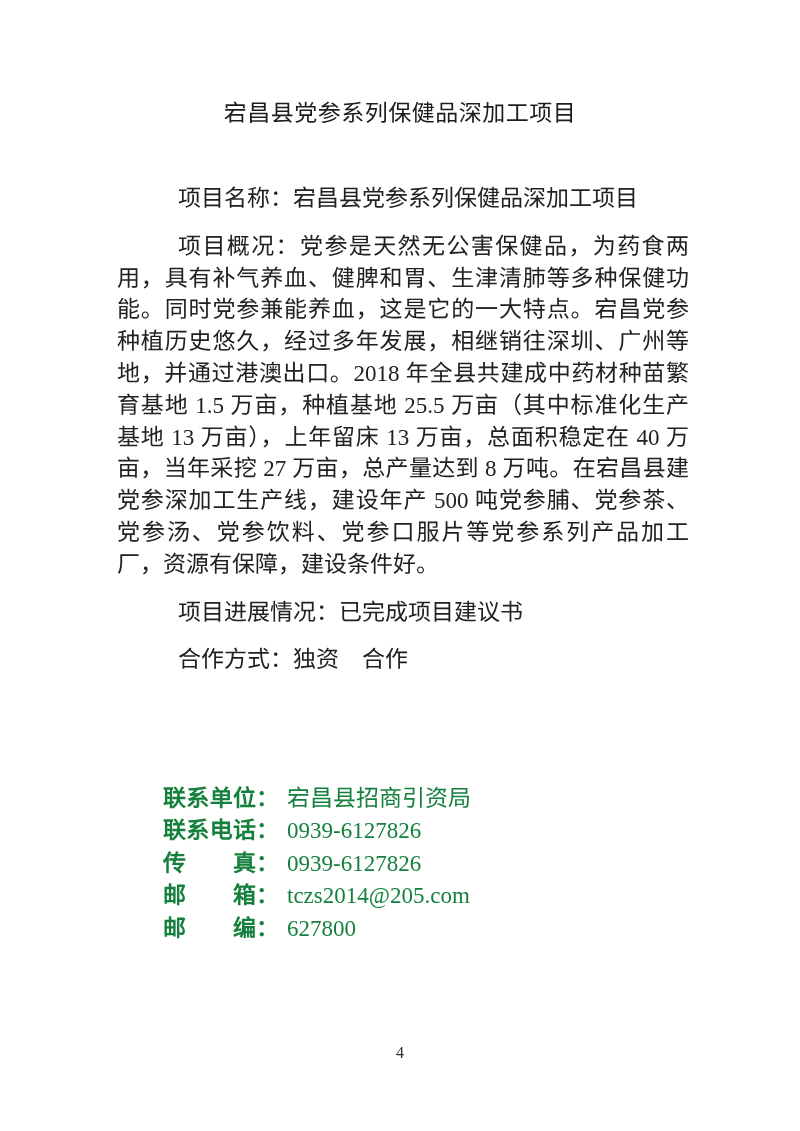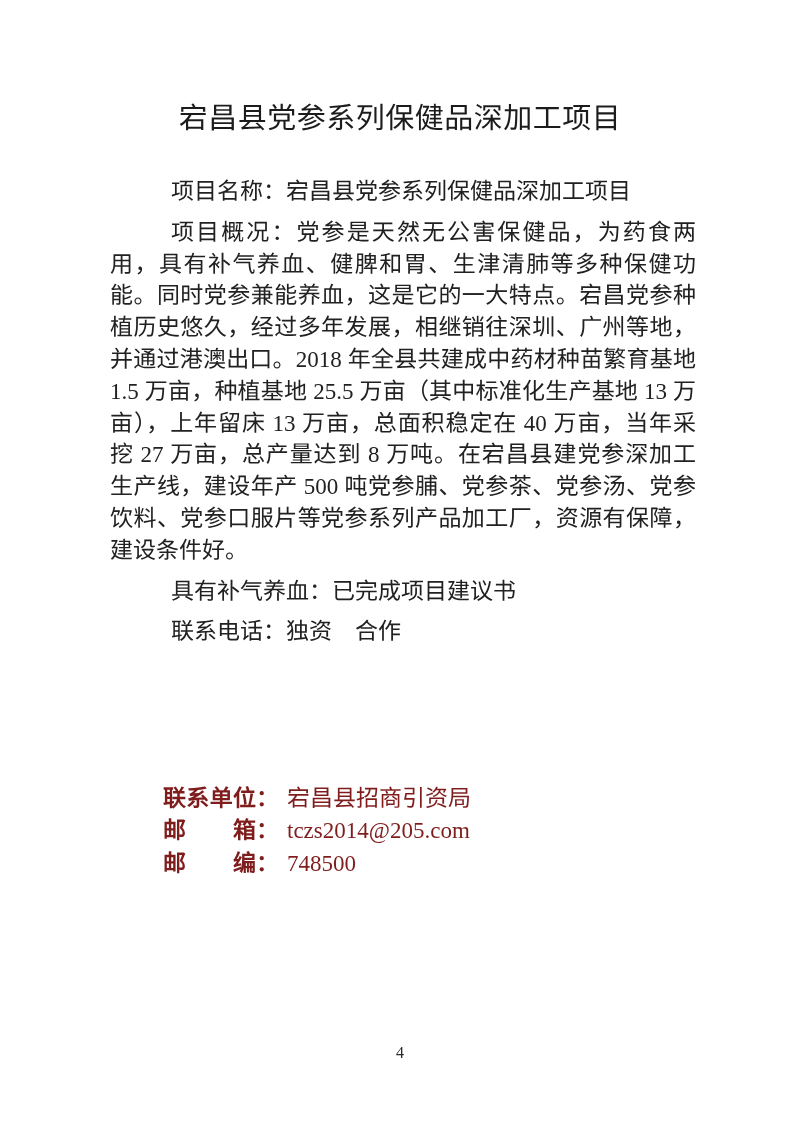--- a/index.html
+++ b/index.html
@@ -16,47 +16,47 @@
     font-family: "Liberation Serif", "DejaVu Serif", serif;
     overflow: hidden;
   }
   .doc-title {
     position: absolute;
     top: 94px;
     left: 0;
     width: 100%;
     margin: 0;
     text-align: center;
-    font-size: 29px;
+    font-size: 23px;
     font-weight: normal;
     letter-spacing: 0.5px;
     color: #1c1c1c;
   }
   .body-text {
     position: absolute;
     top: 167px;
     left: 101px;
     width: 604px;
     font-size: 23px;
     line-height: 31.8px;
     text-align: justify;
     text-justify: inter-ideograph;
     line-break: strict;
     color: #212121;
   }
   .body-text p {
-    margin: 9px;
+    margin: 16px;
     text-indent: 61px;
   }
   .contact {
     position: absolute;
     top: 782px;
     left: 163px;
     font-size: 23px;
-    color: #7f1d1d;
+    color: #15803d;
   }
   .contact-row {
     line-height: 32.4px;
     height: 32.4px;
     white-space: nowrap;
   }
   .contact-label {
     display: inline-block;
     width: 93px;
     font-family: "Liberation Sans", "DejaVu Sans", sans-serif;
@@ -86,38 +86,44 @@
 </head>
 <body>
 
 <div class="page">
 
   <h1 class="doc-title">宕昌县党参系列保健品深加工项目</h1>
 
   <div class="body-text">
     <p>项目名称：宕昌县党参系列保健品深加工项目</p>
     <p>项目概况：党参是天然无公害保健品，为药食两用，具有补气养血、健脾和胃、生津清肺等多种保健功能。同时党参兼能养血，这是它的一大特点。宕昌党参种植历史悠久，经过多年发展，相继销往深圳、广州等地，并通过港澳出口。2018 年全县共建成中药材种苗繁育基地 1.5 万亩，种植基地 25.5 万亩（其中标准化生产基地 13 万亩），上年留床 13 万亩，总面积稳定在 40 万亩，当年采挖 27 万亩，总产量达到 8 万吨。在宕昌县建党参深加工生产线，建设年产 500 吨党参脯、党参茶、党参汤、党参饮料、党参口服片等党参系列产品加工厂，资源有保障，建设条件好。</p>
-    <p>具有补气养血：已完成项目建议书</p>
-    <p>联系电话：独资　合作</p>
+    <p>项目进展情况：已完成项目建议书</p>
+    <p>合作方式：独资　合作</p>
   </div>
 
   <div class="contact">
 
     <div class="contact-row">
       <span class="contact-label">联系单位</span><span class="contact-colon">：</span><span class="contact-value">宕昌县招商引资局</span>
     </div>
 
 
+    <div class="contact-row">
+      <span class="contact-label">联系电话</span><span class="contact-colon">：</span><span class="contact-value">0939-6127826</span>
+    </div>
 
+    <div class="contact-row">
+      <span class="contact-label">传真</span><span class="contact-colon">：</span><span class="contact-value">0939-6127826</span>
+    </div>
 
     <div class="contact-row">
       <span class="contact-label">邮箱</span><span class="contact-colon">：</span><span class="contact-value">tczs2014@205.com</span>
     </div>
 
     <div class="contact-row">
-      <span class="contact-label">邮编</span><span class="contact-colon">：</span><span class="contact-value">748500</span>
+      <span class="contact-label">邮编</span><span class="contact-colon">：</span><span class="contact-value">627800</span>
     </div>
 
   </div>
 
   <div class="page-number">4</div>
 
 </div>
 
 </body></html>

